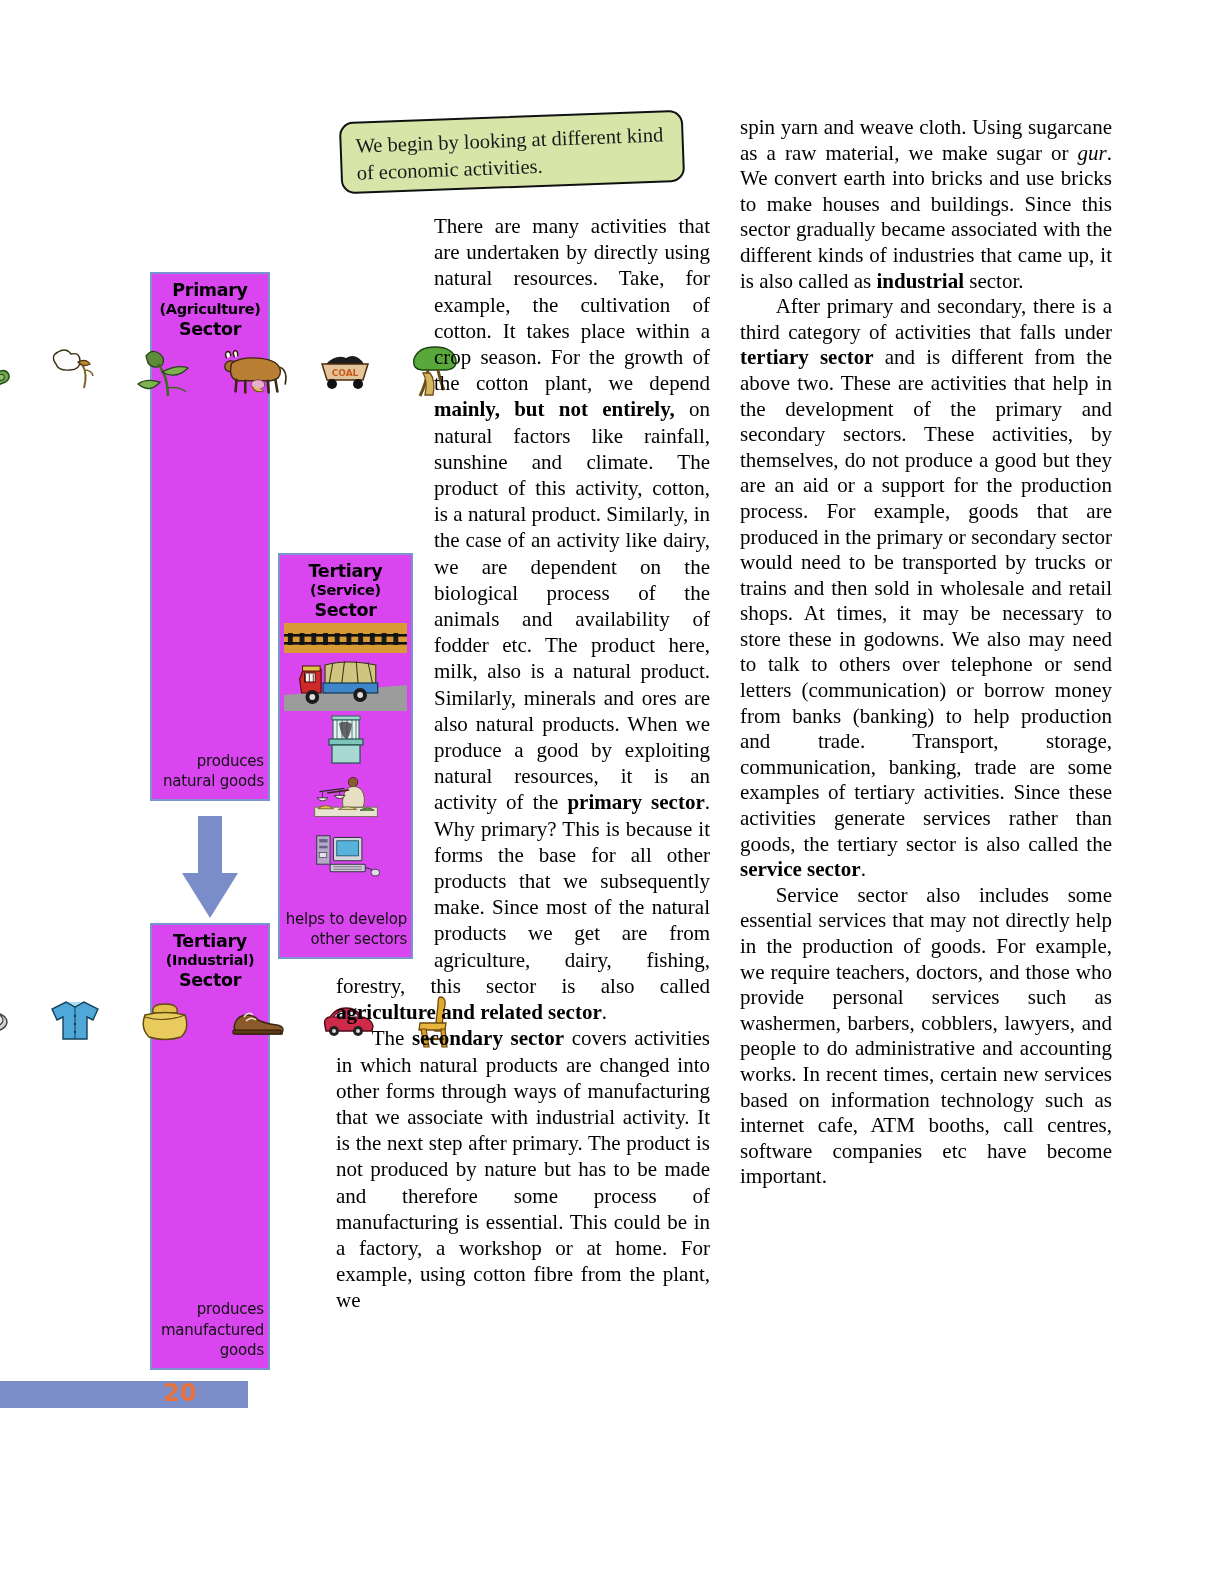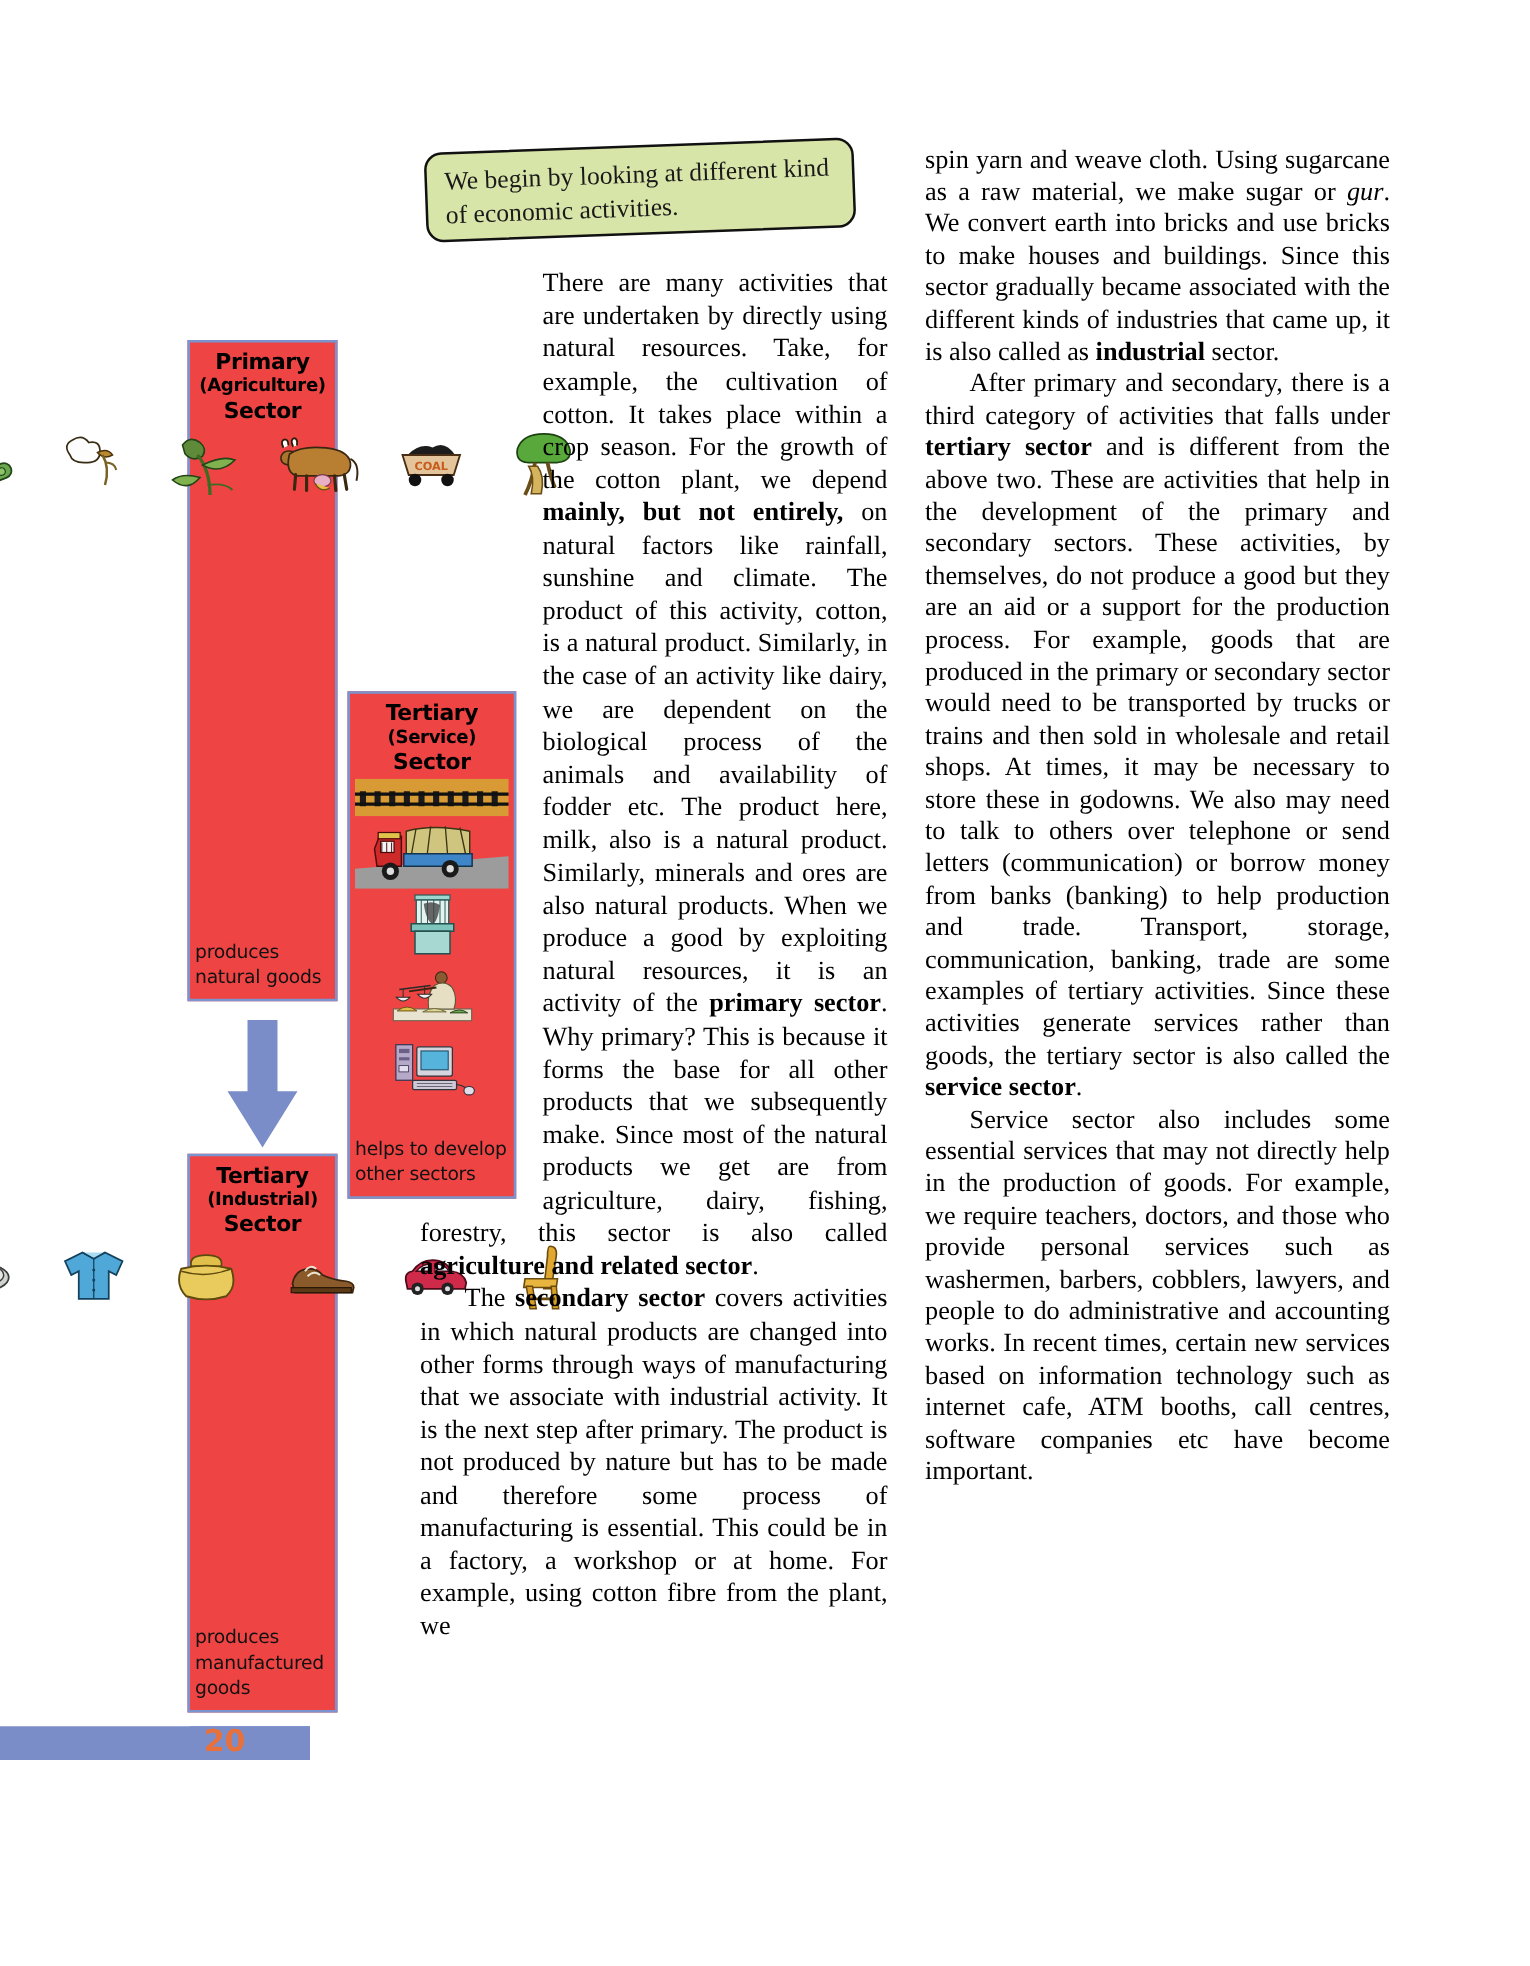--- a/index.html
+++ b/index.html
@@ -43,21 +43,21 @@
     font-family: "Liberation Serif", serif;
     font-size: 20.5px;
     line-height: 1.33;
     color: #1a1a1a;
   }
 
   
   .sector-box {
     position: absolute;
     border: 2.5px solid #7b93cf;
-    background: #ef4444;
+    background: #d946ef;
     box-sizing: border-box;
     padding: 6px 4px 8px 4px;
     display: flex;
     flex-direction: column;
     align-items: center;
   }
   .sector-box.primary   { left: 150px; top: 272px;  width: 120px; height: 529px; }
   .sector-box.secondary { left: 150px; top: 923px;  width: 120px; height: 447px; }
   .sector-box.tertiary  { left: 278px; top: 553px;  width: 135px; height: 406px; }
 
@@ -74,21 +74,21 @@
   .sector-title .sub {
     font-size: 14.5px;
     display: block;
   }
   .sector-title .line3 { display: block; }
 
   .sector-caption {
     font-family: "DejaVu Sans", sans-serif;
     font-size: 15px;
     line-height: 1.35;
-    text-align: left;
+    text-align: right;
     color: #111;
     margin-top: auto;
     letter-spacing: -0.2px;
   }
 
   .icon-stack {
     display: flex;
     align-items: center;
     gap: 18px;
     flex: 0 0 auto;

